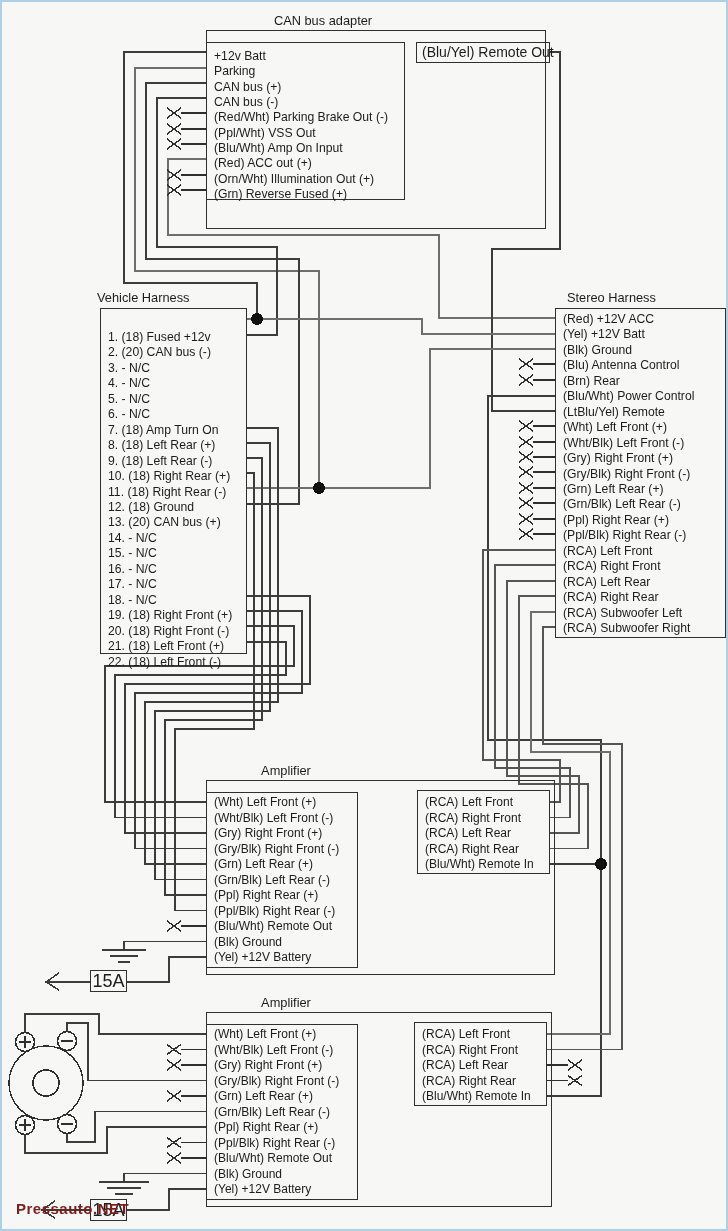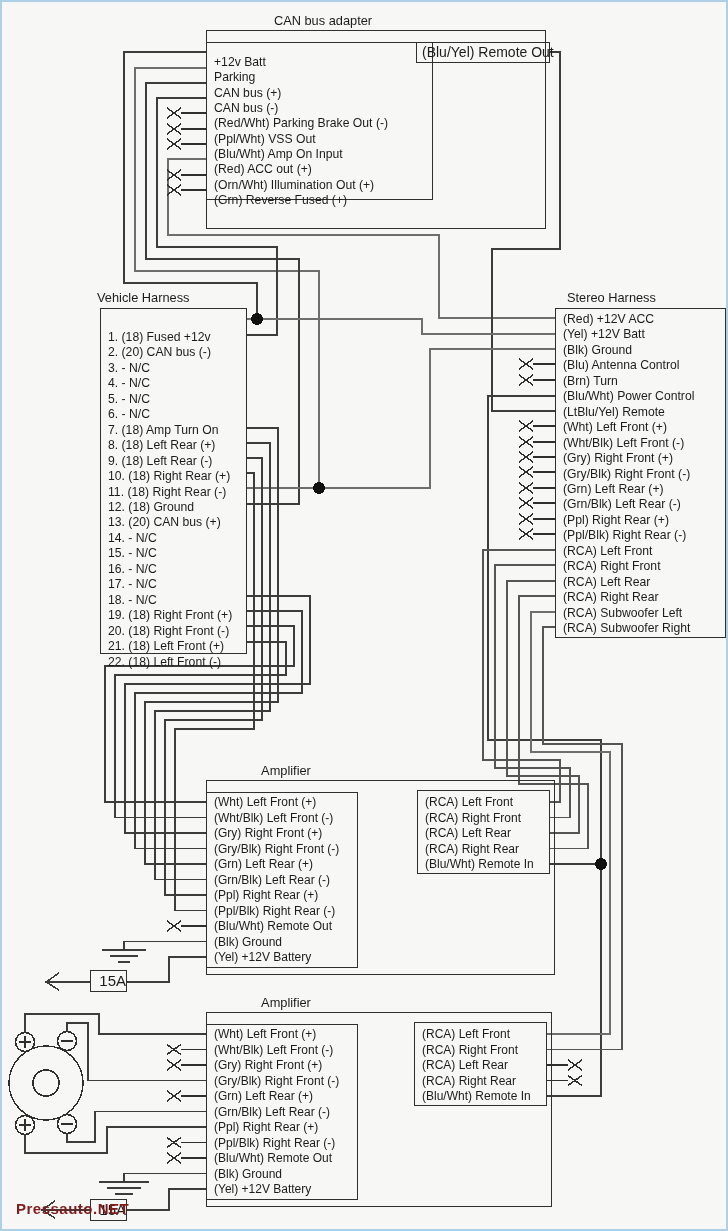--- a/index.html
+++ b/index.html
@@ -23,21 +23,21 @@
     white-space:nowrap; font-size:12.2px; line-height:15.45px;
   }
   .amp .pin{line-height:15.5px; font-size:12px;}
   .can .pin{line-height:15.33px;}
   .remoteout{
     font-size:14px; line-height:19px; padding-left:5px; white-space:nowrap;
   }
   .fuse{
     position:absolute; z-index:4; box-sizing:border-box;
     border:1.4px solid #2f2f2f; background:#f7f7f5;
-    font-size:15px; text-align:right;
+    font-size:18px; text-align:center;
   }
   #watermark{
     position:absolute; z-index:6; font-size:15px; font-weight:bold;
     letter-spacing:0.5px; white-space:nowrap;
   }
 </style>
 </head>
 <body>
 
 <div id="canvas">
@@ -154,21 +154,21 @@
       <path d="M204,1140.5 H179 M165,1135.5 L179,1145.5 M165,1145.5 L179,1135.5"></path>
       <path d="M204,1156 H179 M165,1151 L179,1161 M165,1161 L179,1151"></path>
 
       <path d="M545,1063 H566 M566,1058 L580,1068 M566,1068 L580,1058"></path>
       <path d="M545,1078.5 H566 M566,1073.5 L580,1083.5 M566,1083.5 L580,1073.5"></path>
     </g>
   </svg>
 
   <div class="title" style="left:221px; top:11px; width:200px; text-align:center;">CAN bus adapter</div>
   <div class="box" style="left:204px; top:28px; width:340px; height:199px;"></div>
-  <div class="box pinbox can" style="left:204px; top:40px; width:227px; height:158px; padding-top:12px;">
+  <div class="box pinbox can" style="left:204px; top:40px; width:199px; height:158px; padding-top:6px;">
       <div class="pin">+12v Batt</div>
       <div class="pin">Parking</div>
       <div class="pin">CAN bus (+)</div>
       <div class="pin">CAN bus (-)</div>
       <div class="pin">(Red/Wht) Parking Brake Out (-)</div>
       <div class="pin">(Ppl/Wht) VSS Out</div>
       <div class="pin">(Blu/Wht) Amp On Input</div>
       <div class="pin">(Red) ACC out (+)</div>
       <div class="pin">(Orn/Wht) Illumination Out (+)</div>
       <div class="pin">(Grn) Reverse Fused (+)</div>
@@ -200,21 +200,21 @@
       <div class="pin">21. (18) Left Front (+)</div>
       <div class="pin">22. (18) Left Front (-)</div>
     </div>
 
   <div class="title" style="left:565px; top:288px;">Stereo Harness</div>
   <div class="box pinbox" style="left:553px; top:306px; width:171px; height:330px; padding-top:3px;">
       <div class="pin">(Red) +12V ACC</div>
       <div class="pin">(Yel) +12V Batt</div>
       <div class="pin">(Blk) Ground</div>
       <div class="pin">(Blu) Antenna Control</div>
-      <div class="pin">(Brn) Turn</div>
+      <div class="pin">(Brn) Rear</div>
       <div class="pin">(Blu/Wht) Power Control</div>
       <div class="pin">(LtBlu/Yel) Remote</div>
       <div class="pin">(Wht) Left Front (+)</div>
       <div class="pin">(Wht/Blk) Left Front (-)</div>
       <div class="pin">(Gry) Right Front (+)</div>
       <div class="pin">(Gry/Blk) Right Front (-)</div>
       <div class="pin">(Grn) Left Rear (+)</div>
       <div class="pin">(Grn/Blk) Left Rear (-)</div>
       <div class="pin">(Ppl) Right Rear (+)</div>
       <div class="pin">(Ppl/Blk) Right Rear (-)</div>

